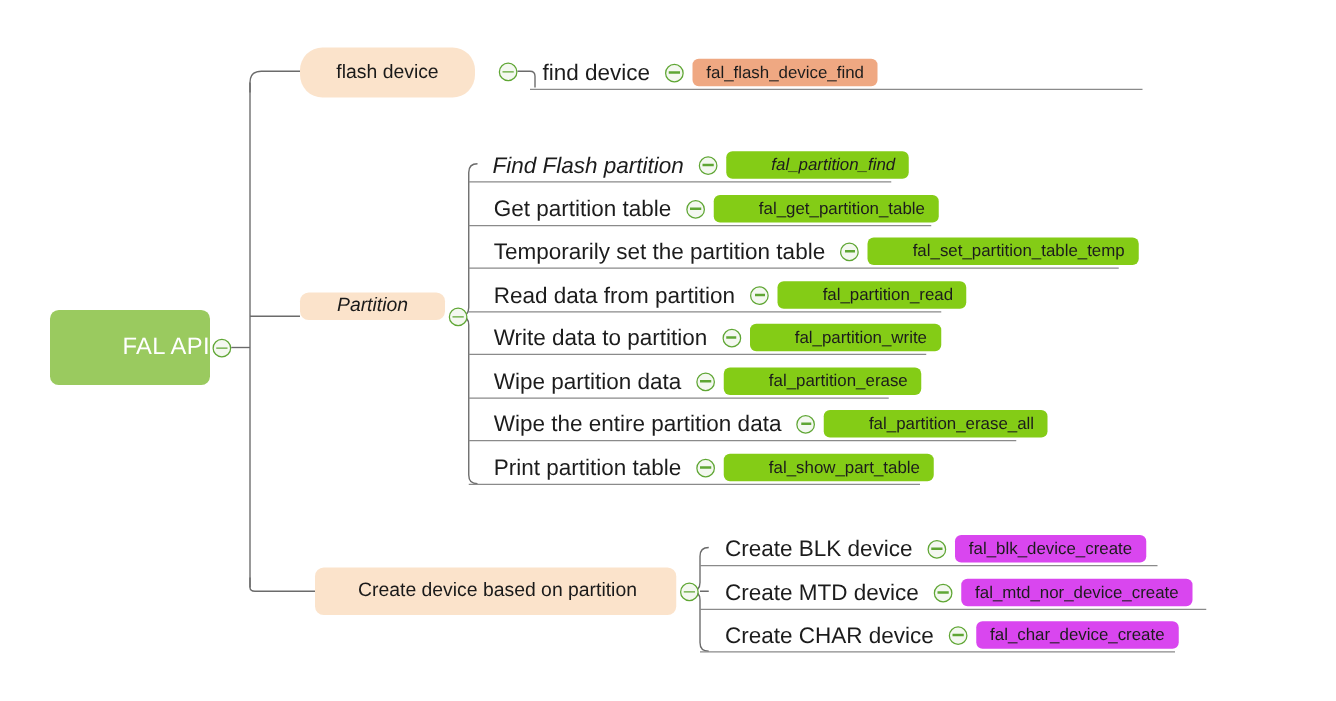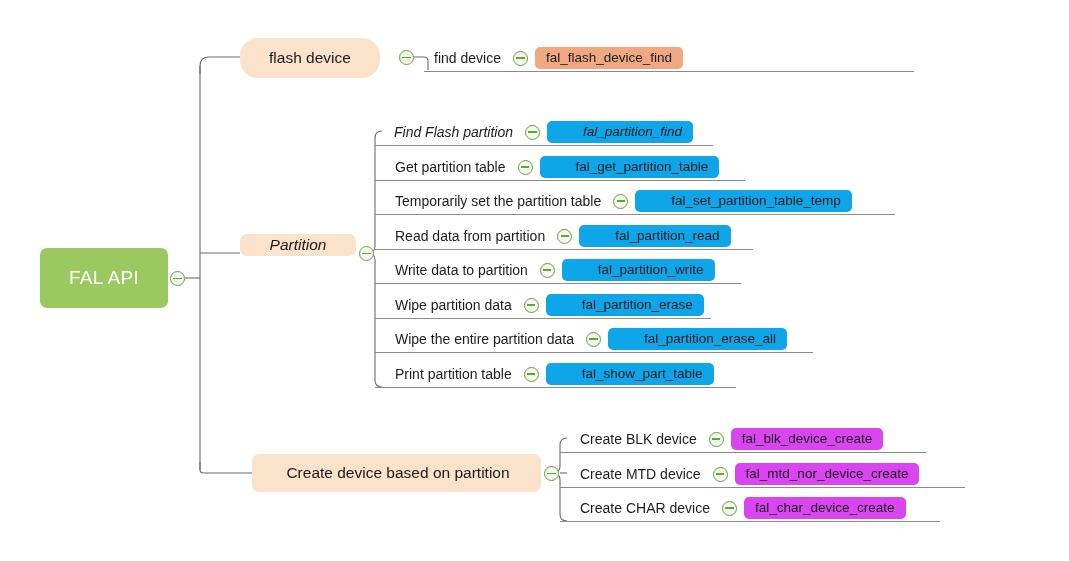--- a/index.html
+++ b/index.html
@@ -35,21 +35,21 @@
   .root-node {
     position: absolute;
     left: 40px;
     top: 248px;
     width: 128px;
     height: 60px;
     background: #9ACA5F;
     border-radius: 7px;
     display: flex;
     align-items: center;
-    justify-content: center;
+    justify-content: flex-end;
     box-sizing: border-box;
   }
   .root-node .root-label {
     color: #ffffff;
     font-size: 19px;
     letter-spacing: 0.3px;
     font-family: "Liberation Sans", sans-serif;
   }
 
   
@@ -70,35 +70,35 @@
 
   
   .leaf {
     position: absolute;
     display: flex;
     align-items: center;
     height: 28px;
     white-space: nowrap;
   }
   .leaf .leaf-label {
-    font-size: 14px;
+    font-size: 18px;
     color: #1c1c1c;
     padding: 0 5px 0 6px;
     font-family: "Liberation Sans", sans-serif;
   }
   .leaf .badge {
     font-size: 13.5px;
     color: #1c1c1c;
     border-radius: 5px;
     padding: 3px 11px 4px 11px;
     font-family: "Liberation Sans", sans-serif;
     line-height: 1.15;
   }
   .badge.orange { background: #EFA882; }
-  .badge.pink   { background: #0ea5e9; padding-left: 36px; }
+  .badge.pink   { background: #84cc16; padding-left: 36px; }
   .badge.green  { background: #d946ef; }
 
   
   .leaf-underline {
     position: absolute;
     height: 1px;
     background: #8a8a8a;
   }
 
   

